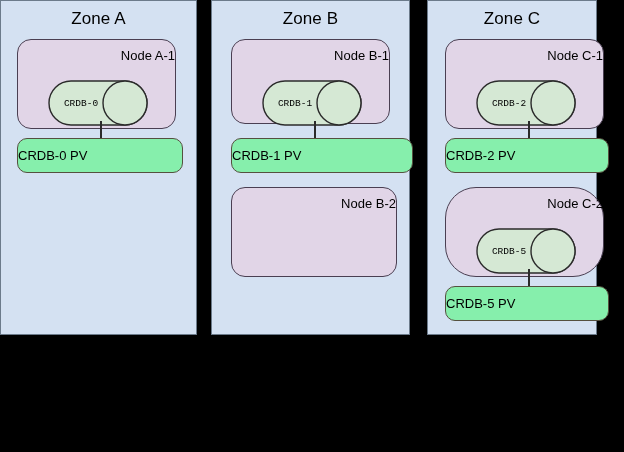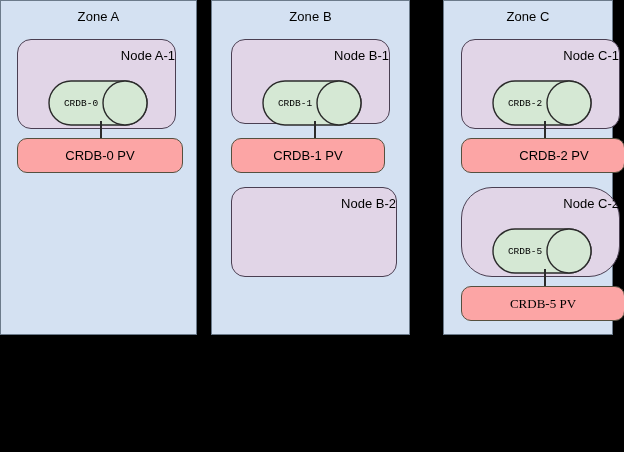--- a/index.html
+++ b/index.html
@@ -25,21 +25,21 @@
     background: #d4e1f2;
     border: 1px solid #6c7b8b;
     box-sizing: border-box;
   }
   .zone-title {
     position: absolute;
     left: 0;
     right: 0;
     top: 8px;
     text-align: center;
-    font-size: 13px;
+    font-size: 17px;
     color: #000000;
     letter-spacing: 0.1px;
     pointer-events: none;
   }
 
   
   .node {
     position: absolute;
     background: #e1d5e7;
     border: 1px solid #4a3f52;
@@ -52,27 +52,27 @@
     right: 0;
     top: 8px;
     text-align: right;
     font-size: 13px;
     color: #000000;
   }
 
   
   .pv {
     position: absolute;
-    background: #fca5a5;
+    background: #86efac;
     border: 1px solid #55503f;
     border-radius: 10px;
     box-sizing: border-box;
     display: flex;
     align-items: center;
-    justify-content: center;
+    justify-content: flex-start;
   }
   .pv-label {
     font-size: 13px;
     color: #000000;
   }
 
   
   .cyl {
     position: absolute;
     box-sizing: border-box;
@@ -140,62 +140,62 @@
         <svg viewBox="0 0 100 46" preserveAspectRatio="none">
           <path d="M23,1 H77 A22,22 0 0 1 77,45 H23 A22,22 0 0 1 23,1 Z" fill="#d5e8d4" stroke="#2b2b2b" stroke-width="1.4"></path>
           <circle cx="77" cy="23" r="22" fill="#d5e8d4" stroke="#2b2b2b" stroke-width="1.4"></circle>
         </svg>
         <div class="cyl-label">CRDB-1</div>
       </div>
     </div>
 
     <div class="stem" style="left:102px; top:120px; height:19px;"></div>
 
-    <div class="pv" style="left:19px; top:137px; width:154px; height:35px;">
+    <div class="pv" style="left:19px; top:137px; width:182px; height:35px;">
       <span class="pv-label">CRDB-1 PV</span>
     </div>
 
     <div class="node" style="left:19px; top:186px; width:166px; height:90px;">
       <div class="node-title">Node B-2</div>
     </div>
   </div>
 
-  <div class="zone" style="left:443px; top:0px; width:170px; height:335px;">
+  <div class="zone" style="left:427px; top:0px; width:170px; height:335px;">
     <div class="zone-title">Zone C</div>
 
     <div class="node" style="left:17px; top:38px; width:159px; height:90px;">
       <div class="node-title">Node C-1</div>
 
       <div class="cyl" style="left:30px; top:40px; width:100px; height:46px;">
         <svg viewBox="0 0 100 46" preserveAspectRatio="none">
           <path d="M23,1 H77 A22,22 0 0 1 77,45 H23 A22,22 0 0 1 23,1 Z" fill="#d5e8d4" stroke="#2b2b2b" stroke-width="1.4"></path>
           <circle cx="77" cy="23" r="22" fill="#d5e8d4" stroke="#2b2b2b" stroke-width="1.4"></circle>
         </svg>
         <div class="cyl-label">CRDB-2</div>
       </div>
     </div>
 
     <div class="stem" style="left:100px; top:120px; height:19px;"></div>
 
-    <div class="pv" style="left:17px; top:137px; width:164px; height:35px;padding-left:22px;">
+    <div class="pv" style="left:17px; top:137px; width:164px; height:35px;">
       <span class="pv-label">CRDB-2 PV</span>
     </div>
 
     <div class="node" style="left:17px; top:186px; width:159px; height:90px;border-radius:31px;">
       <div class="node-title">Node C-2</div>
 
       <div class="cyl" style="left:30px; top:40px; width:100px; height:46px;">
         <svg viewBox="0 0 100 46" preserveAspectRatio="none">
           <path d="M23,1 H77 A22,22 0 0 1 77,45 H23 A22,22 0 0 1 23,1 Z" fill="#d5e8d4" stroke="#2b2b2b" stroke-width="1.4"></path>
           <circle cx="77" cy="23" r="22" fill="#d5e8d4" stroke="#2b2b2b" stroke-width="1.4"></circle>
         </svg>
         <div class="cyl-label">CRDB-5</div>
       </div>
     </div>
 
     <div class="stem" style="left:100px; top:268px; height:19px;"></div>
 
-    <div class="pv" style="left:17px; top:285px; width:164px; height:35px;font-family:Liberation Serif, serif;">
+    <div class="pv" style="left:17px; top:285px; width:164px; height:35px;">
       <span class="pv-label">CRDB-5 PV</span>
     </div>
   </div>
 
 </div>
 
 </body></html>

